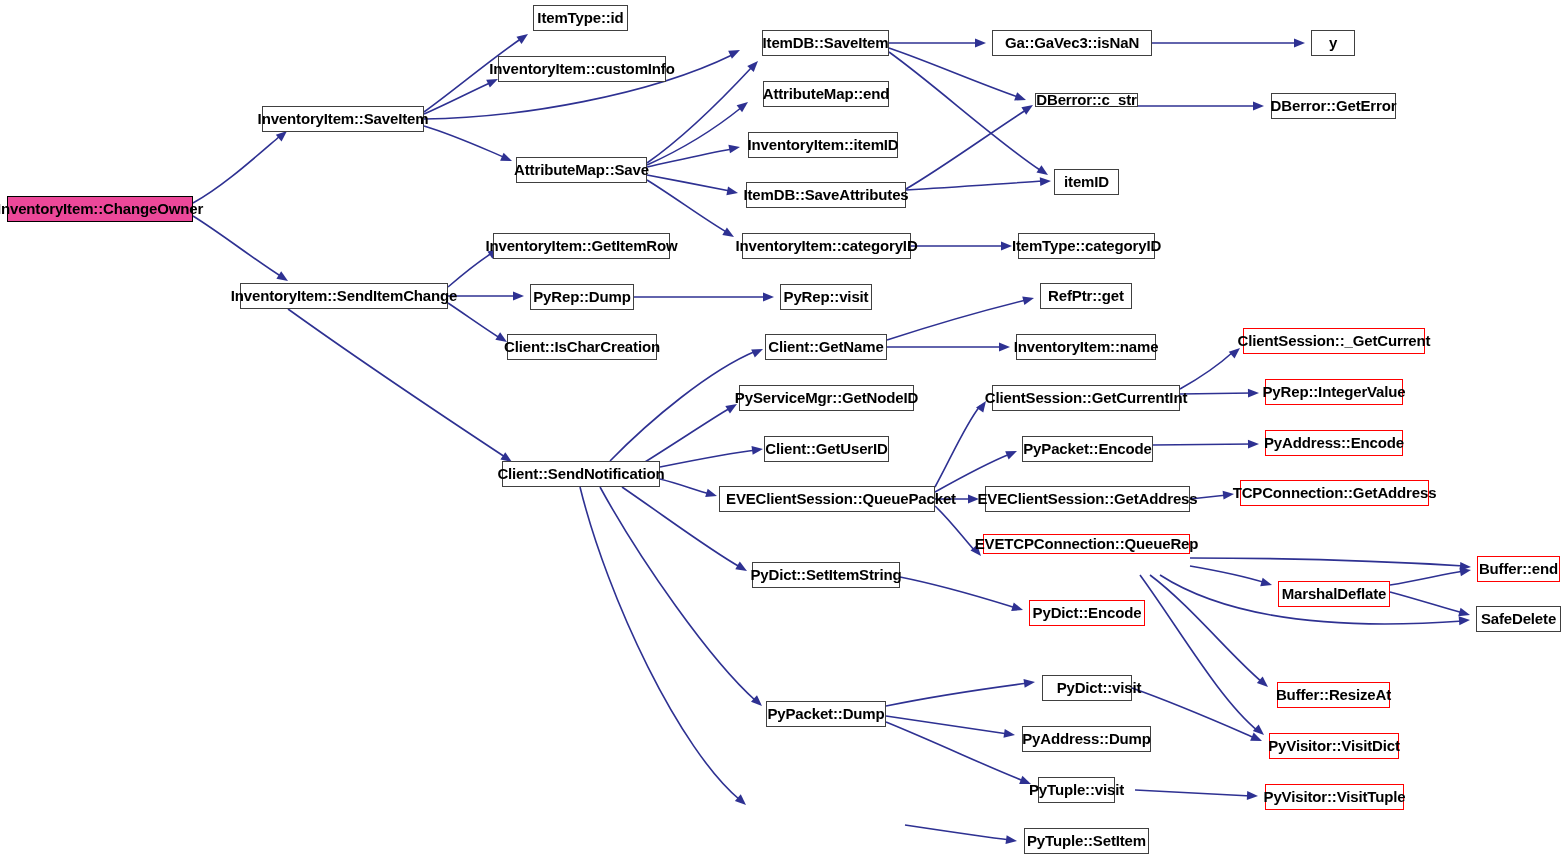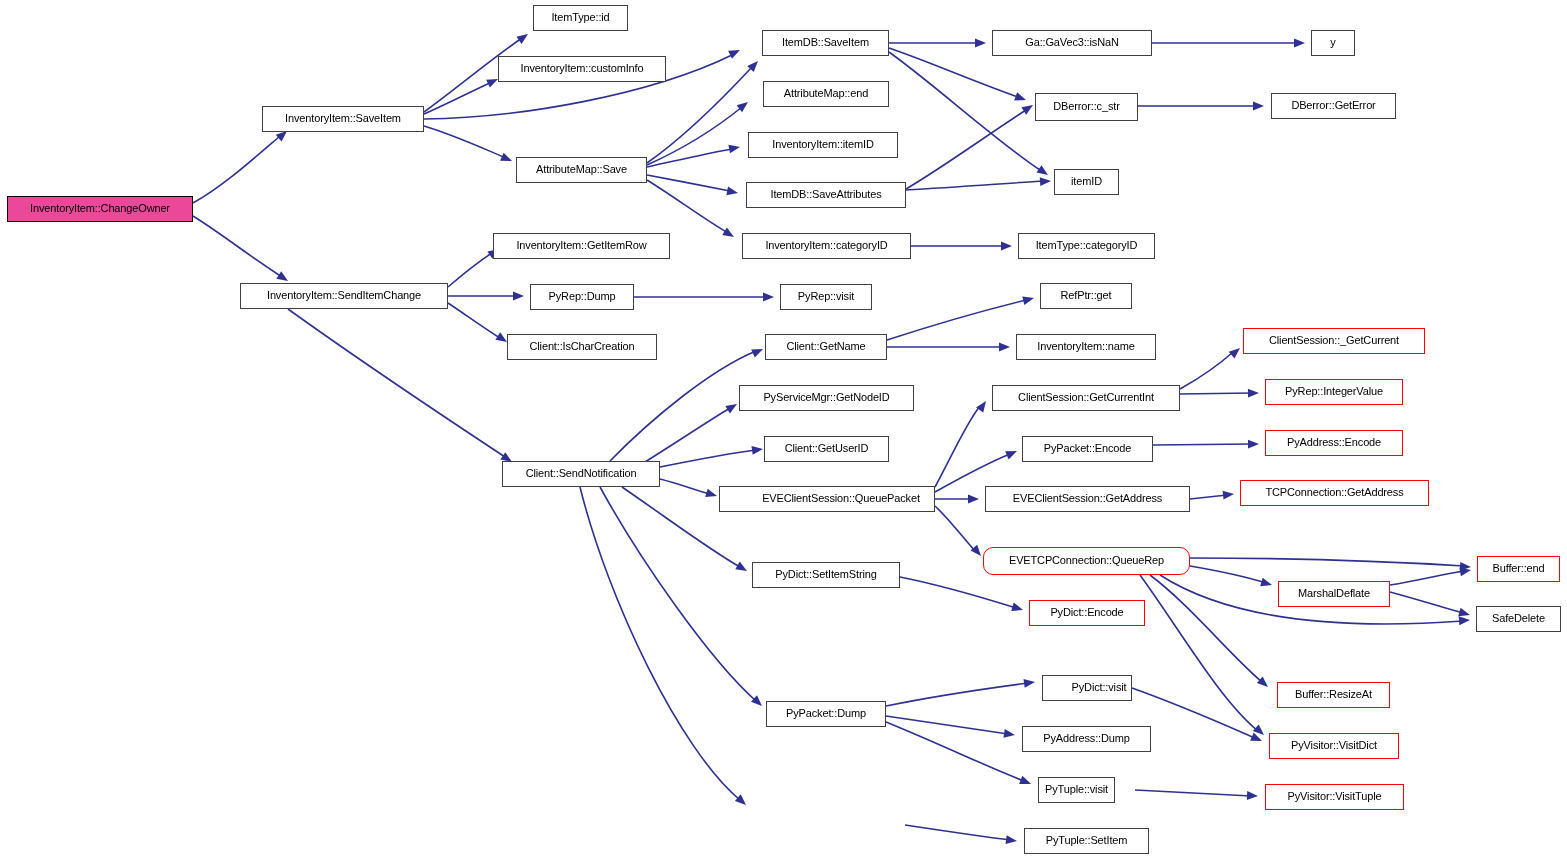--- a/index.html
+++ b/index.html
@@ -7,25 +7,26 @@
   #canvas{position:relative;width:1567px;height:860px;background:#ffffff;overflow:hidden;}
   svg#edges{position:absolute;left:0;top:0;width:1567px;height:860px;pointer-events:none;}
   .node{
     position:absolute;
     box-sizing:border-box;
     display:flex;align-items:center;justify-content:center;
     text-align:center;
     background:#ffffff;
     border:1px solid #404040;
     color:#000000;
-    font-size:11px;
+    font-size:15px;
     line-height:1.08;
     white-space:pre-line;
     letter-spacing:-0.15px;
     cursor:pointer;
+    font-weight:bold;
   }
   .node.red{border:1.6px solid #ff0000;}
   .node.root{background:#ec4899;border:1.4px solid #000000;}
 </style>
 </head>
 <body>
 
 <div id="canvas">
   <svg id="edges" viewBox="0 0 1567 860">
       <g>
@@ -253,21 +254,21 @@
     <div class="node" style="left: 262px; top: 106px; width: 162px; height: 26px;">InventoryItem::SaveItem</div>
     <div class="node" style="left: 533px; top: 5px; width: 95px; height: 26px;">ItemType::id</div>
     <div class="node" style="left: 498px; top: 56px; width: 168px; height: 26px;">InventoryItem::customInfo</div>
     <div class="node" style="left: 516px; top: 157px; width: 131px; height: 26px;">AttributeMap::Save</div>
     <div class="node" style="left: 762px; top: 30px; width: 127px; height: 26px;">ItemDB::SaveItem</div>
     <div class="node" style="left: 763px; top: 81px; width: 126px; height: 26px;">AttributeMap::end</div>
     <div class="node" style="left: 748px; top: 132px; width: 150px; height: 26px;">InventoryItem::itemID</div>
     <div class="node" style="left: 746px; top: 182px; width: 160px; height: 26px;">ItemDB::SaveAttributes</div>
     <div class="node" style="left: 742px; top: 233px; width: 169px; height: 26px;">InventoryItem::categoryID</div>
     <div class="node" style="left: 992px; top: 30px; width: 160px; height: 26px;">Ga::GaVec3::isNaN</div>
-    <div class="node" style="left: 1035px; top: 93px; width: 103px; height: 28px;">DBerror::c_str</div>
+    <div class="node" style="left: 1035px; top: 93px; width: 103px; height: 14px;">DBerror::c_str</div>
     <div class="node" style="left: 1054px; top: 169px; width: 65px; height: 26px;">itemID</div>
     <div class="node" style="left: 1018px; top: 233px; width: 137px; height: 26px;">ItemType::categoryID</div>
     <div class="node" style="left: 1311px; top: 30px; width: 44px; height: 26px;">y</div>
     <div class="node" style="left: 1271px; top: 93px; width: 125px; height: 26px;">DBerror::GetError</div>
     <div class="node" style="left: 240px; top: 283px; width: 208px; height: 26px;">InventoryItem::SendItemChange</div>
     <div class="node" style="left: 493px; top: 233px; width: 177px; height: 26px;">InventoryItem::GetItemRow</div>
     <div class="node" style="left: 530px; top: 284px; width: 104px; height: 26px;">PyRep::Dump</div>
     <div class="node" style="left: 507px; top: 334px; width: 150px; height: 26px;">Client::IsCharCreation</div>
     <div class="node" style="left: 780px; top: 284px; width: 92px; height: 26px;">PyRep::visit</div>
     <div class="node" style="left: 502px; top: 461px; width: 158px; height: 26px;">Client::SendNotification</div>
@@ -275,21 +276,21 @@
     <div class="node" style="left: 739px; top: 385px; width: 175px; height: 26px;">PyServiceMgr::GetNodeID</div>
     <div class="node" style="left: 764px; top: 436px; width: 125px; height: 26px;">Client::GetUserID</div>
     <div class="node" style="left: 719px; top: 486px; width: 216px; height: 26px; padding-left: 28px;">EVEClientSession::QueuePacket</div>
     <div class="node" style="left: 752px; top: 562px; width: 148px; height: 26px;">PyDict::SetItemString</div>
     <div class="node" style="left: 766px; top: 701px; width: 120px; height: 26px;">PyPacket::Dump</div>
     <div class="node" style="left: 1040px; top: 283px; width: 92px; height: 26px;">RefPtr::get</div>
     <div class="node" style="left: 1016px; top: 334px; width: 140px; height: 26px;">InventoryItem::name</div>
     <div class="node" style="left: 992px; top: 385px; width: 188px; height: 26px;">ClientSession::GetCurrentInt</div>
     <div class="node" style="left: 1022px; top: 436px; width: 131px; height: 26px;">PyPacket::Encode</div>
     <div class="node" style="left: 985px; top: 486px; width: 205px; height: 26px;">EVEClientSession::GetAddress</div>
-    <div class="node red" style="left: 983px; top: 547px; width: 207px; height: 28px; border-radius: 10px;">EVETCPConnection::QueueRep</div>
+    <div class="node red" style="left: 983px; top: 534px; width: 207px; height: 20px;">EVETCPConnection::QueueRep</div>
     <div class="node red" style="left: 1029px; top: 600px; width: 116px; height: 26px;">PyDict::Encode</div>
     <div class="node" style="left: 1042px; top: 675px; width: 90px; height: 26px; padding-left: 24px;">PyDict::visit</div>
     <div class="node" style="left: 1022px; top: 726px; width: 129px; height: 26px;">PyAddress::Dump</div>
     <div class="node" style="left: 1038px; top: 777px; width: 77px; height: 26px;">PyTuple::visit</div>
     <div class="node" style="left: 1024px; top: 828px; width: 125px; height: 26px;">PyTuple::SetItem</div>
     <div class="node red" style="left: 1243px; top: 328px; width: 182px; height: 26px;">ClientSession::_GetCurrent</div>
     <div class="node red" style="left: 1265px; top: 379px; width: 138px; height: 26px;">PyRep::IntegerValue</div>
     <div class="node red" style="left: 1265px; top: 430px; width: 138px; height: 26px;">PyAddress::Encode</div>
     <div class="node red" style="left: 1240px; top: 480px; width: 189px; height: 26px;">TCPConnection::GetAddress</div>
     <div class="node red" style="left: 1278px; top: 581px; width: 112px; height: 26px;">MarshalDeflate</div>

